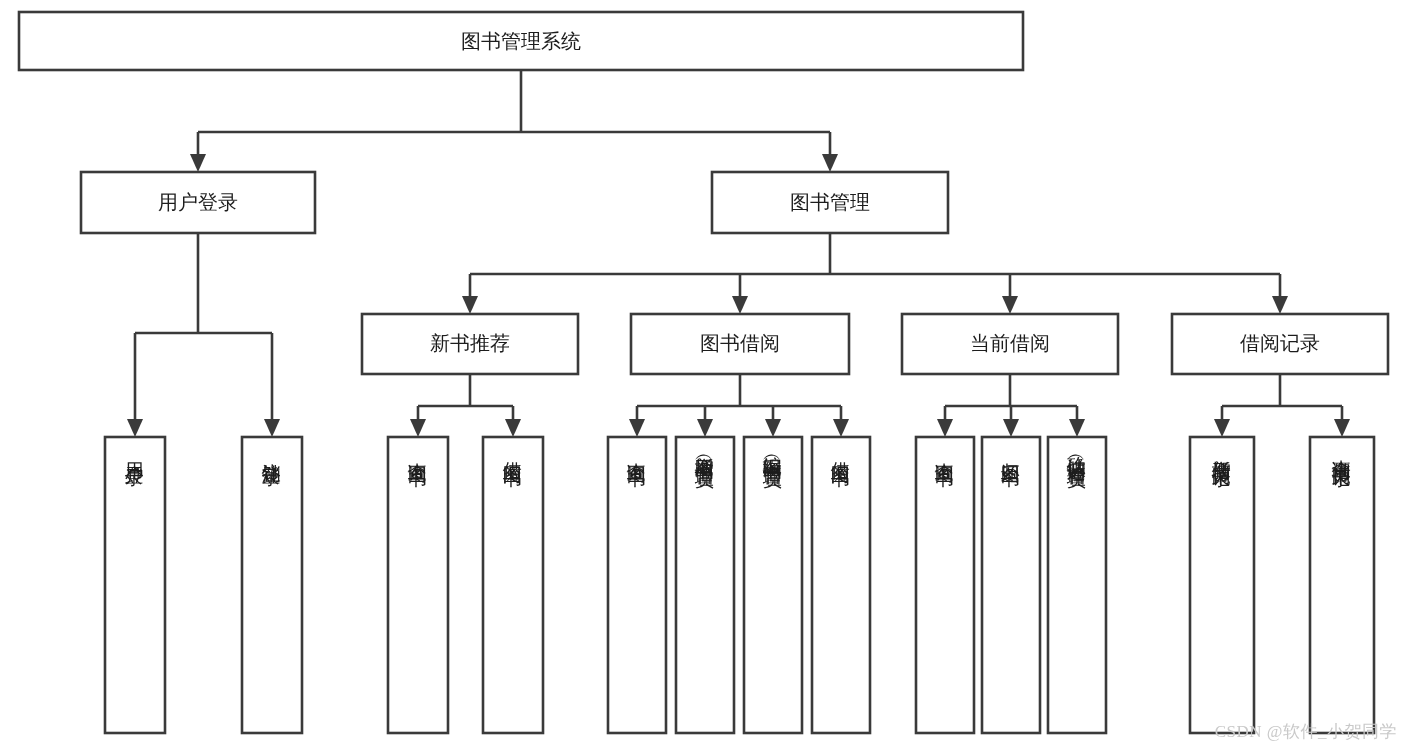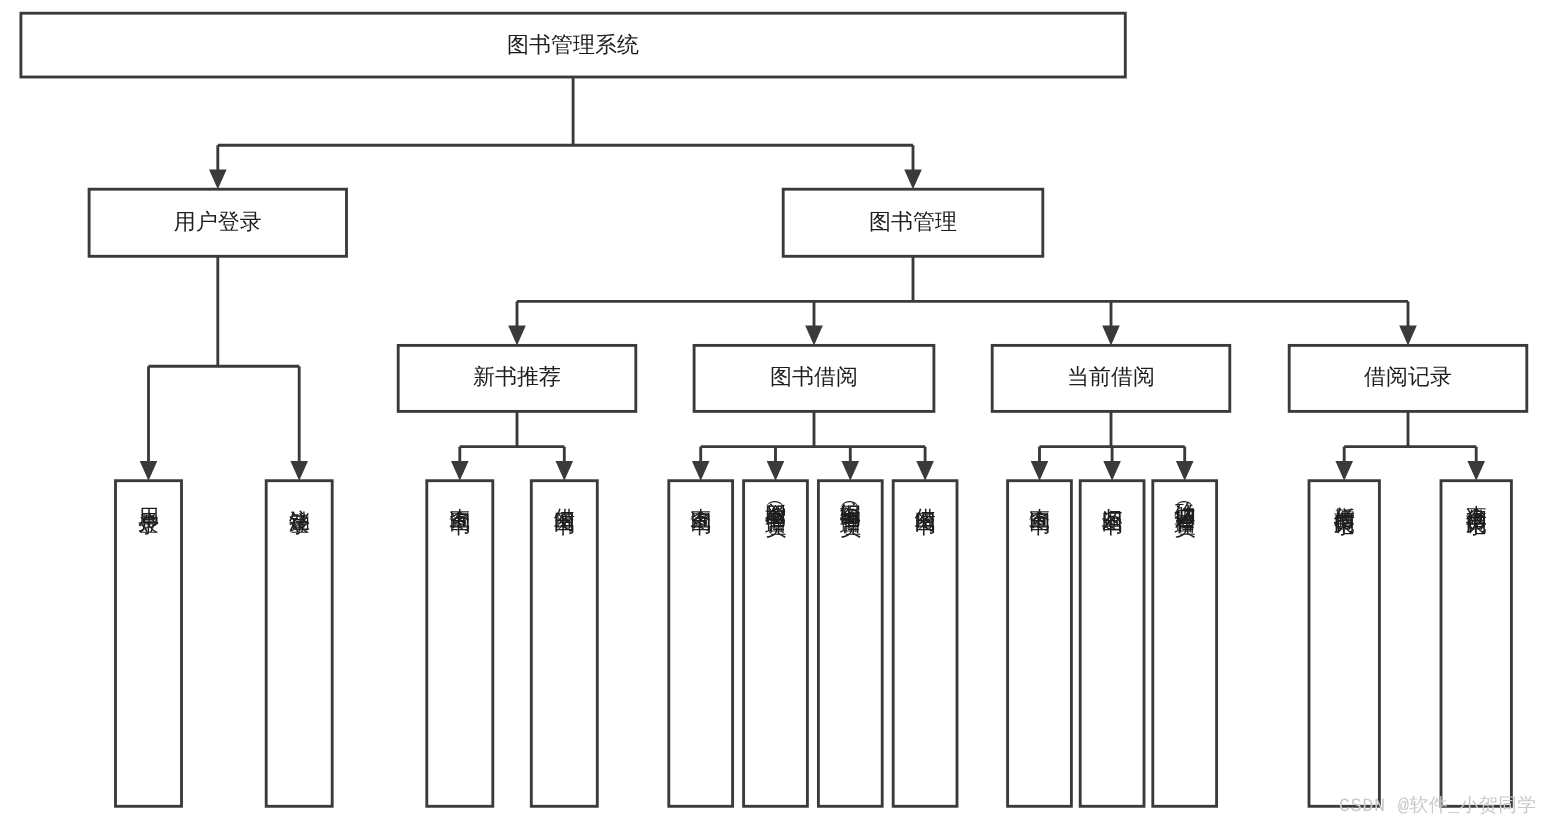--- a/index.html
+++ b/index.html
@@ -66,21 +66,21 @@
     font-size: 19px;
     line-height: 1.18;
     letter-spacing: 2px;
     color: #1d1d1d;
     white-space: nowrap;
   }
   .watermark {
     position: absolute;
     right: 8px;
     bottom: 4px;
-    font-family: Liberation Mono, monospace;
+    font-family: Liberation Serif, serif;
     font-size: 17px;
     color: #c9c9c9;
     letter-spacing: 0.5px;
     white-space: nowrap;
     user-select: none;
     margin-left: 44px;
   }
 </style>
 </head>
 <body>

